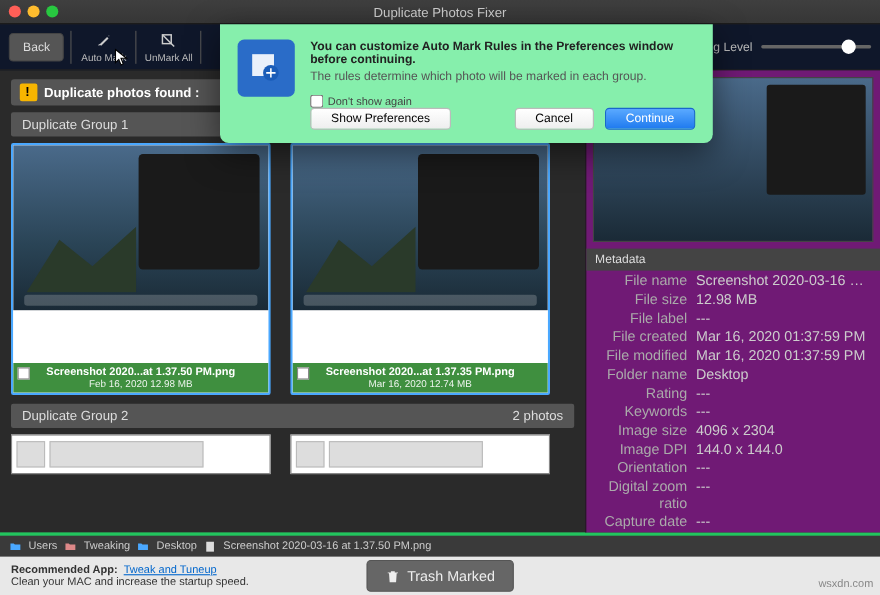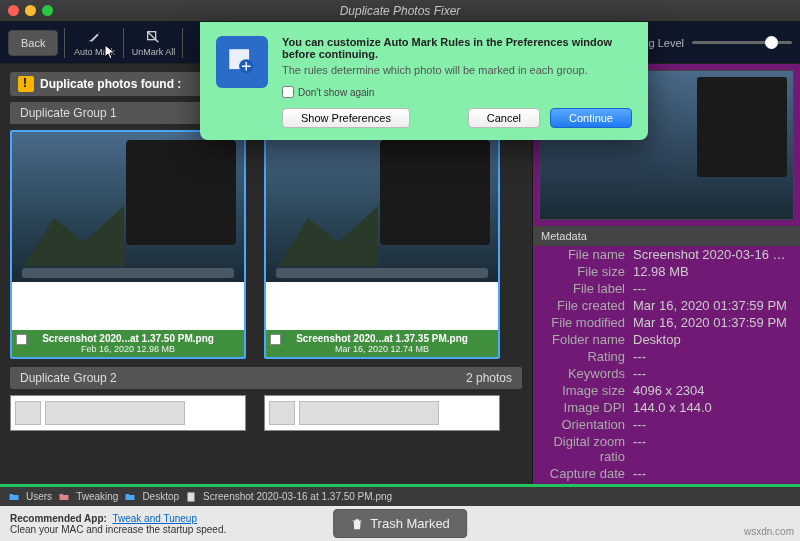--- a/index.html
+++ b/index.html
@@ -1,17 +1,17 @@
 <!DOCTYPE html>
 <html><head>
 <meta charset="utf-8">
 <style>
 * { margin:0; padding:0; box-sizing:border-box; font-family:-apple-system,Helvetica,Arial,sans-serif; }
 body { width:800px; height:541px; background:#2a2a2a; overflow:hidden; position:relative; }
-.titlebar { height:22px; background:linear-gradient(#3f3f3f,#363636); display:flex; align-items:center; position:relative; border-bottom:1px solid #1a1a1a;font-style:italic; }
+.titlebar { height:22px; background:linear-gradient(#3f3f3f,#363636); display:flex; align-items:center; position:relative; border-bottom:1px solid #1a1a1a; }
 .traffic { display:flex; gap:6px; margin-left:8px; }
 .tdot { width:11px; height:11px; border-radius:50%; }
 .tdot.r{background:#ff5f57}.tdot.y{background:#febc2e}.tdot.g{background:#28c840}
 .titlebar .title{position:absolute;left:0;right:0;text-align:center;color:#ccc;font-size:12px}
 .toolbar{height:42px;background:#0f172a;display:flex;align-items:center;padding:0 8px;gap:4px;border-bottom:1px solid #222}
 .tb-btn{background:#555;border:1px solid #444;border-radius:4px;color:#ddd;font-size:11px;padding:4px 12px;height:26px;display:flex;align-items:center}
 .tb-icon{display:flex;flex-direction:column;align-items:center;color:#bbb;font-size:9px;width:46px;gap:2px;position:relative}
 .tb-icon svg{width:16px;height:16px}
 .tb-sep{width:1px;height:30px;background:#555;margin:0 2px}
 .ml-level{margin-left:auto;display:flex;align-items:center;color:#bbb;font-size:11px;gap:8px}
@@ -50,21 +50,21 @@
 .footer{height:35px;background:#e8e8e8;display:flex;align-items:center;padding:0 10px;font-size:10px;color:#333;position:relative}
 .footer a{color:#0066cc;text-decoration:underline}
 .trash-btn{position:absolute;left:50%;transform:translateX(-50%);background:#666;color:#eee;border:1px solid #555;border-radius:4px;padding:6px 16px;font-size:13px;display:flex;align-items:center;gap:6px}
 .watermark{position:absolute;right:6px;bottom:4px;font-size:10px;color:#888}
 .modal{position:absolute;left:200px;top:22px;width:448px;background:#86efac;border-radius:0 0 8px 8px;box-shadow:0 10px 30px rgba(0,0,0,.5);padding:14px 16px 12px;display:flex;gap:14px;z-index:50}
 .modal-ico{width:52px;height:52px;background:#2a6cc8;border-radius:6px;display:flex;align-items:center;justify-content:center;flex-shrink:0}
 .modal-ico svg{width:34px;height:34px}
 .modal-txt{flex:1;font-size:11px;color:#222}
 .modal-txt .hd{font-weight:700;margin-bottom:4px}
 .modal-txt .sub{color:#555;margin-bottom:10px}
-.modal-chk{display:flex;align-items:center;gap:4px;font-size:10px;color:#444;margin-bottom:10px}
+.modal-chk{display:flex;align-items:center;gap:4px;font-size:10px;color:#444;}
 .modal-chk input{width:12px;height:12px}
 .modal-btns{display:flex;gap:10px}
 .mbtn{flex:0 0 auto;background:linear-gradient(#fff,#eee);border:1px solid #bbb;border-radius:4px;padding:3px 18px;font-size:11px}
 .mbtn.primary{background:linear-gradient(#5aa9ff,#1f7aef);color:#fff;border-color:#1a66cc}
 .cursor{position:absolute;left:104px;top:44px;z-index:60;pointer-events:none}
 </style>
 </head>
 <body>
 
 <div class="titlebar">

